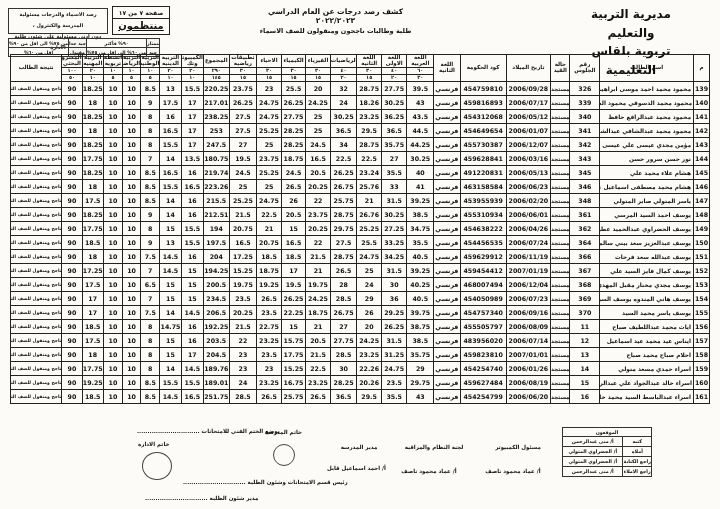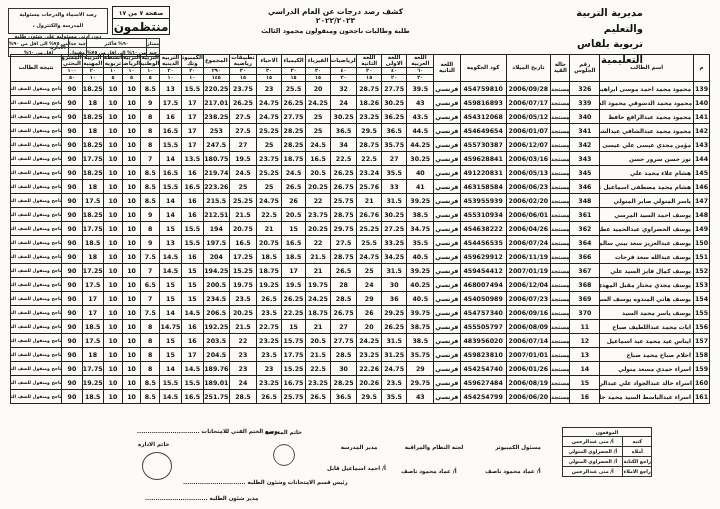--- a/index.html
+++ b/index.html
@@ -1,28 +1,28 @@
 <!DOCTYPE html>
 <html lang="ar" dir="rtl"><head>
 <meta charset="utf-8">
 <style>
   * { margin:0; padding:0; box-sizing:border-box; }
   html,body { width:720px; height:509px; }
   body { font-family:"DejaVu Sans", sans-serif; background:#e9e8e4; color:#111; }
   .sheet { position:relative; width:720px; height:509px; background:#fcfbf8; overflow:hidden; direction:rtl; }
 
   
-  .hdr-right { position:absolute; top:5px; left:547px; width:96px; font-size:10px; font-weight:bold; line-height:1.55; }
+  .hdr-right { position:absolute; top:5px; left:583px; width:96px; text-align:center; font-size:12px; font-weight:bold; line-height:1.55; }
   .hdr-center { position:absolute; top:7px; left:248px; width:175px; text-align:center; font-weight:bold; }
   .hdr-center .t1 { font-size:7.5px; }
   .hdr-center .t2 { font-size:7px; margin-top:2px; }
   .hdr-center .t3 { font-size:6.5px; margin-top:2px; }
   .page-box { position:absolute; top:6px; left:112px; width:58px; height:29px; border:1px solid #222; text-align:center; }
   .page-box .p1 { font-size:6px; font-weight:bold; padding:2px 0; border-bottom:1px solid #222; }
-  .page-box .p2 { font-size:12px; font-weight:bold; padding:1px 0; }
+  .page-box .p2 { font-size:10px; font-weight:bold; text-decoration:underline; padding:1px 0; }
   .disclaimer { position:absolute; top:8px; left:8px; width:100px; height:26px; border:1px solid #333; text-align:center; font-size:5px; font-weight:bold; line-height:2.2; }
   table.scale { position:absolute; top:38px; left:8px; width:128px; border-collapse:collapse; direction:rtl; }
   table.scale td { border:1px solid #333; font-size:4.6px; font-weight:bold; text-align:center; height:9px; white-space:nowrap; overflow:hidden; }
   table.scale td.lbl { width:20px; background:#f5f4ef; }
 
   
   table.grades { position:absolute; top:54px; left:10px; width:700px; border-collapse:collapse; table-layout:fixed; direction:rtl; }
   table.grades th, table.grades td { border:1px solid #222; text-align:center; font-weight:bold; padding:0; overflow:hidden; }
   table.grades thead th { font-size:5.5px; line-height:1.05; }
   table.grades thead tr.r1 th { height:13px; }
@@ -45,21 +45,21 @@
 
 <div class="sheet">
 
   <div class="hdr-right">
     <div>مديرية التربية والتعليم</div>
     <div>تربوية بلقاس التعليمية</div>
   </div>
 
   <div class="hdr-center">
     <div class="t1">كشف رصد درجات عن العام الدراسي ٢٠٢٢/٢٠٢٣</div>
-    <div class="t3">طلبة وطالبات ناجحون ومنقولون محمود الثالث</div>
+    <div class="t3">طلبة وطالبات ناجحون ومنقولون للصف الاسماء</div>
   </div>
 
   <div class="page-box">
     <div class="p1">صفحة ٧ من ١٧</div>
     <div class="p2">منتظمون</div>
   </div>
 
   <div class="disclaimer">
     <div>رصد الاسماء والدرجات مسئولية المدرسة والكنترول ،</div>
     <div>دون ادنى مسئولية على شئون طلبة الادارة</div>

